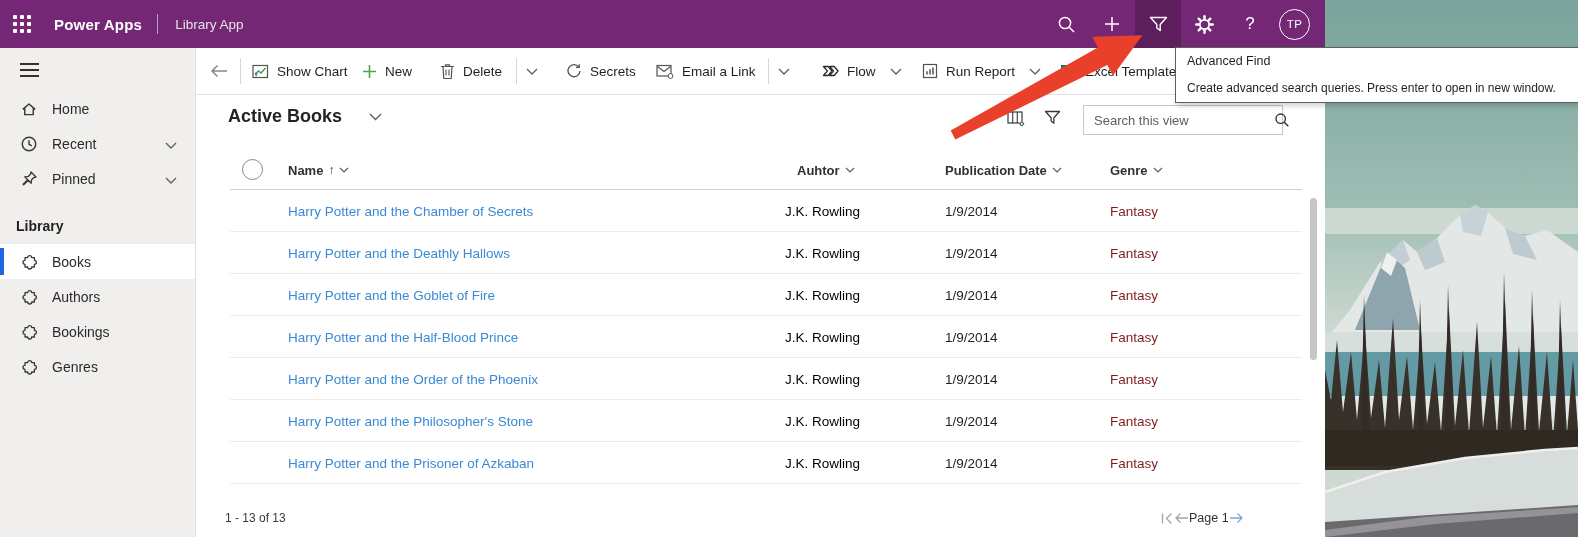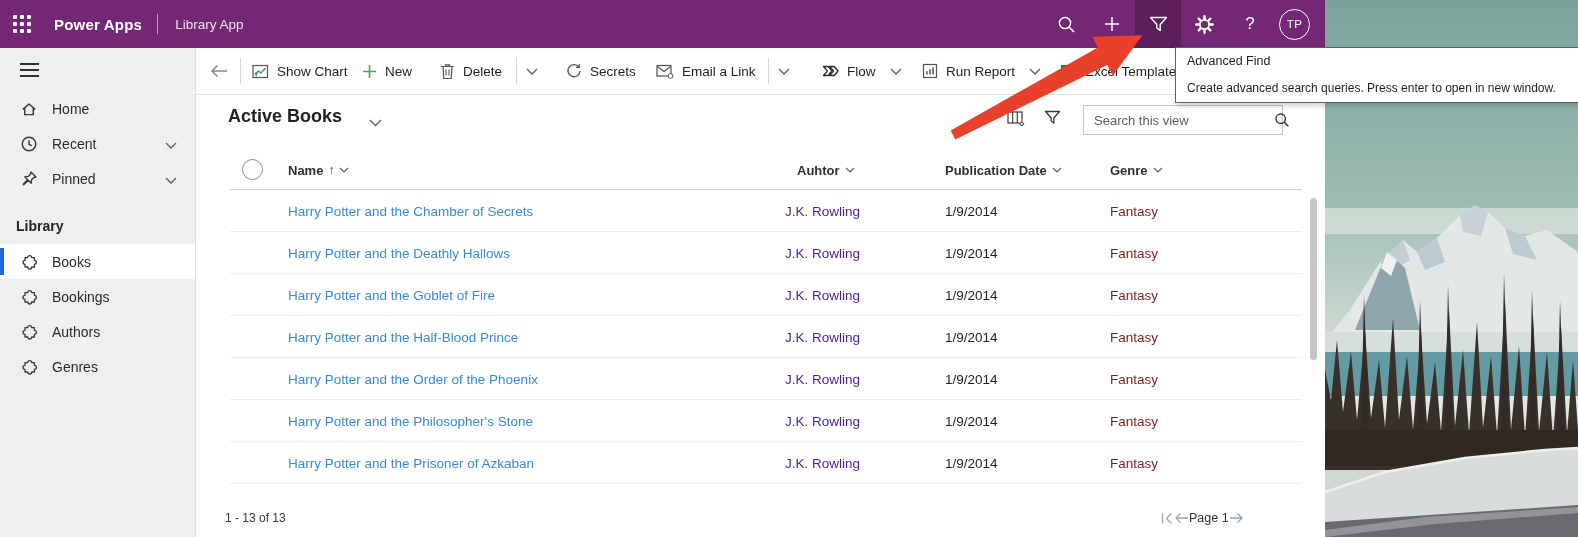--- a/index.html
+++ b/index.html
@@ -37,37 +37,37 @@
   .rail-item.selected { background:#fff; }
   .rail-item.selected::before { content:""; position:absolute; left:0; top:4px; bottom:4px; width:4px; background:#2266E3; }
 
   
   .cmdbar { position:absolute; left:196px; top:48px; width:1129px; height:47px; background:#fff; border-bottom:1px solid #e3e1df; }
   .cmd { position:absolute; top:0; height:46px; display:flex; align-items:center; gap:8px; font-size:13.5px; color:#201f1e; cursor:pointer; white-space:nowrap; }
   .cmd svg { display:block; }
   .vsep { position:absolute; top:10px; width:1px; height:26px; background:#d8d6d4; }
 
   
-  .view-title { position:absolute; left:228px; top:106px; font-size:18px; font-weight:600; color:#242322; display:flex; align-items:flex-end; gap:27px; cursor:pointer; }
+  .view-title { position:absolute; left:228px; top:106px; font-size:18px; font-weight:600; color:#242322; display:flex; align-items:center; gap:27px; cursor:pointer; }
   .hdr-icon { position:absolute; top:110px; cursor:pointer; }
   .searchbox { position:absolute; left:1083px; top:105px; width:200px; height:30px; border:1px solid #c8c6c4; background:#fff; display:flex; align-items:center; }
   .searchbox input { flex:1; border:none; outline:none; font-size:13px; color:#323130; padding:0 4px 0 10px; font-family:inherit; background:transparent; }
   .searchbox input::placeholder { color:#605e5c; }
   .searchbox .mag { margin-right:9px; display:flex; cursor:pointer; }
 
   
   .grid-head { position:absolute; left:230px; top:150px; width:1072px; height:40px; border-bottom:1px solid #d2d0ce; }
   .sel-circle { position:absolute; left:12px; top:9px; width:21px; height:21px; border:1px solid #8a8886; border-radius:50%; cursor:pointer; }
   .col { position:absolute; top:0; height:40px; display:flex; align-items:center; gap:5px; font-size:13px; font-weight:600; color:#323130; cursor:pointer; }
   .col .sortarrow { font-size:12px; font-weight:400; }
   .grid-body { position:absolute; left:230px; top:190px; width:1072px; }
   .grow { position:relative; height:42px; border-bottom:1px solid #ececeb; }
   .grow span { position:absolute; top:0; height:42px; display:flex; align-items:center; font-size:13.5px; }
   .c-name   { left:58px;  color:#3a8ad4; cursor:pointer; }
-  .c-author { left:555px; color:#4c1d95; cursor:pointer; }
+  .c-author { left:555px; color:#000000; cursor:pointer; }
   .c-date   { left:715px; color:#201f1e; }
   .c-genre  { left:880px; color:#7f1d1d; cursor:pointer; }
 
   
   .vscroll { position:absolute; left:1310px; top:198px; width:7px; height:162px; background:#c6c6c6; border-radius:4px; cursor:pointer; }
 
   
   .rec-count { position:absolute; left:225px; top:511px; font-size:12px; color:#3b3a39; }
   .pager { position:absolute; left:1160px; top:505px; height:26px; display:flex; align-items:center; }
   .pager .pbtn { display:flex; cursor:pointer; }
@@ -228,29 +228,29 @@
           </svg>
       </span>
       <span>Books</span>
     </div>
     <div class="rail-item">
       <span class="ric">
         <svg width="18" height="18" viewBox="0 0 18 18">
             <path d="M5 4.6h2.7a2 2 0 0 1 4 0H14.4v2.7a2 2 0 0 1 0 4V14H11.7a2 2 0 0 1-4 0H5v-2.7a2 2 0 0 1 0-4z" fill="none" stroke="#3b3a39" stroke-width="1.3" stroke-linejoin="round"></path>
           </svg>
       </span>
-      <span>Bookings</span>
+      <span>Authors</span>
     </div>
     <div class="rail-item">
       <span class="ric">
         <svg width="18" height="18" viewBox="0 0 18 18">
             <path d="M5 4.6h2.7a2 2 0 0 1 4 0H14.4v2.7a2 2 0 0 1 0 4V14H11.7a2 2 0 0 1-4 0H5v-2.7a2 2 0 0 1 0-4z" fill="none" stroke="#3b3a39" stroke-width="1.3" stroke-linejoin="round"></path>
           </svg>
       </span>
-      <span>Authors</span>
+      <span>Bookings</span>
     </div>
     <div class="rail-item">
       <span class="ric">
         <svg width="18" height="18" viewBox="0 0 18 18">
             <path d="M5 4.6h2.7a2 2 0 0 1 4 0H14.4v2.7a2 2 0 0 1 0 4V14H11.7a2 2 0 0 1-4 0H5v-2.7a2 2 0 0 1 0-4z" fill="none" stroke="#3b3a39" stroke-width="1.3" stroke-linejoin="round"></path>
           </svg>
       </span>
       <span>Genres</span>
     </div>
   </div>

